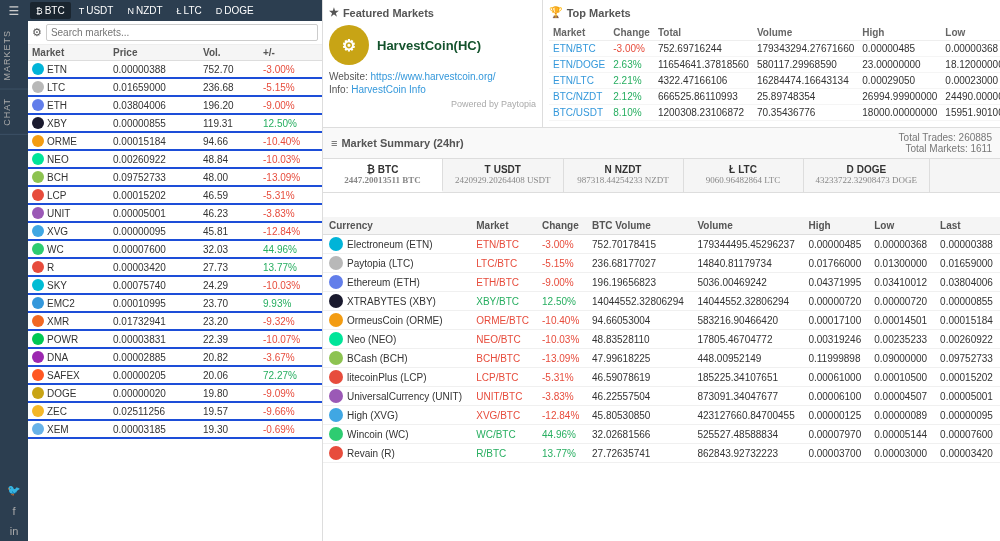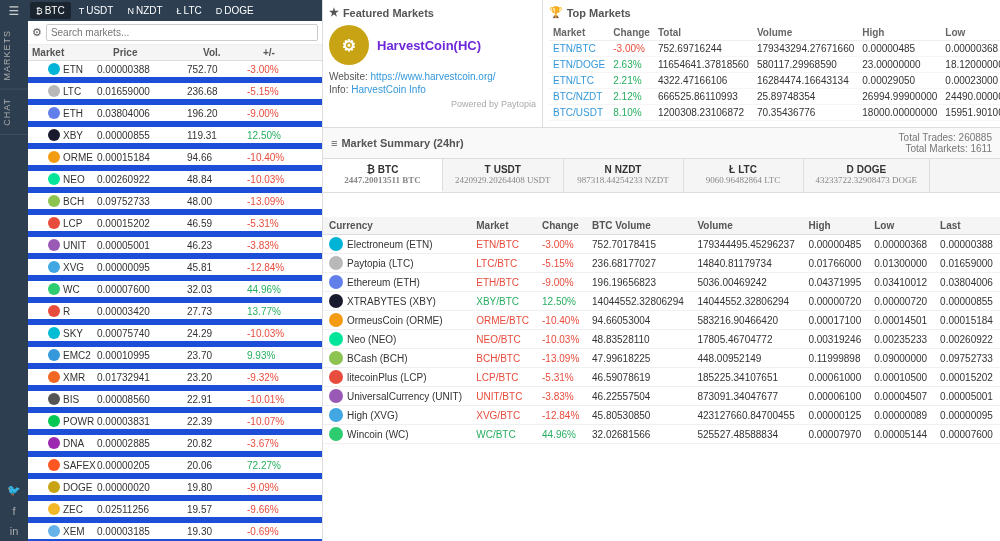--- a/index.html
+++ b/index.html
@@ -68,22 +68,22 @@
     }
     .sidebar-table-header span { cursor: pointer; }
 
     .sidebar-rows {
       overflow-y: auto;
       flex: 1;
     }
     .sidebar-row {
       display: grid;
       grid-template-columns: 1fr 90px 60px 55px;
-      padding: 2px 20px;
-      border-bottom: 6px solid #1d4ed8;
+      padding: 2px 4px;
+      border-bottom: 2px solid #1d4ed8;
       align-items: center;
       font-size: 10px;
     }
     .sidebar-row .market-name { display: flex; align-items: center; gap: 3px; }
     .sidebar-row .coin-icon { width: 12px; height: 12px; border-radius: 50%; display: inline-block; }
     .pos { color: #27ae60; }
     .neg { color: #e74c3c; }
 
     
     #main-content {
@@ -133,21 +133,21 @@
       align-items: center;
       justify-content: center;
       color: #fff;
       font-size: 16px;
       font-weight: bold;
       flex-shrink: 0;
     }
     .featured-coin-name {
       font-weight: bold;
       font-size: 13px;
-      color: #6d28d9;
+      color: #14532d;
     }
     .featured-info { font-size: 10px; color: #555; margin-bottom: 2px; }
     .featured-info a { color: #3498db; text-decoration: none; }
     .powered-by { font-size: 9px; color: #aaa; text-align: right; margin-top: 4px; }
 
     
     #top-markets-panel {
       flex: 1;
       background: #fff;
       padding: 6px;
@@ -462,29 +462,20 @@
     <div class="market-name">
       <span class="coin-icon coin-xmr"></span>
       <span>XMR</span>
     </div>
     <span>0.01732941</span>
     <span>23.20</span>
     <span class="neg">-9.32%</span>
   </div>
       <div class="sidebar-row">
     <div class="market-name">
-      <span class="coin-icon coin-bis"></span>
-      <span>BIS</span>
-    </div>
-    <span>0.00008560</span>
-    <span>22.91</span>
-    <span class="neg">-10.01%</span>
-  </div>
-      <div class="sidebar-row">
-    <div class="market-name">
       <span class="coin-icon coin-powr"></span>
       <span>POWR</span>
     </div>
     <span>0.00003831</span>
     <span>22.39</span>
     <span class="neg">-10.07%</span>
   </div>
       <div class="sidebar-row">
     <div class="market-name">
       <span class="coin-icon coin-dna"></span>
@@ -840,17 +831,32 @@
       </div>
     </td>
     <td class="pos col-pair">WC/BTC</td>
     <td class="pos">44.96%</td>
     <td>32.02681566</td>
     <td>525527.48588834</td>
     <td>0.00007970</td>
     <td>0.00005144</td>
     <td>0.00007600</td>
   </tr>
+            <tr>
+    <td>
+      <div class="coin-cell">
+        <span class="coin-bullet coin-r"></span>
+        <span>Revain (R)</span>
+      </div>
+    </td>
+    <td class="pos col-pair">R/BTC</td>
+    <td class="pos">13.77%</td>
+    <td>27.72635741</td>
+    <td>862843.92732223</td>
+    <td>0.00003700</td>
+    <td>0.00003000</td>
+    <td>0.00003420</td>
+  </tr>
           </tbody>
       </table>
     </div>
   </div>
 </div>
 
 </body></html>

